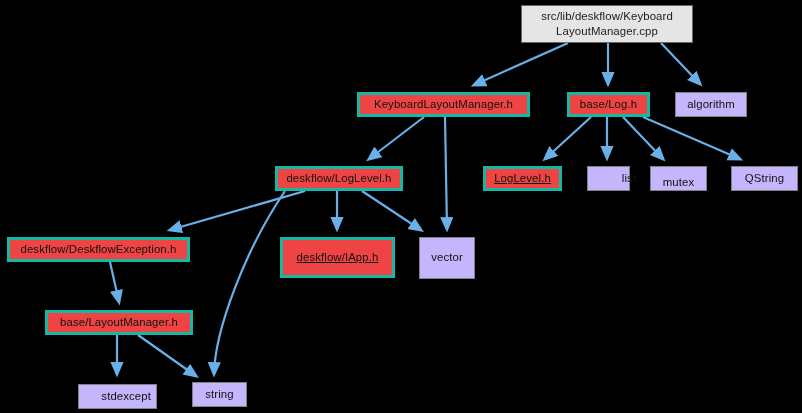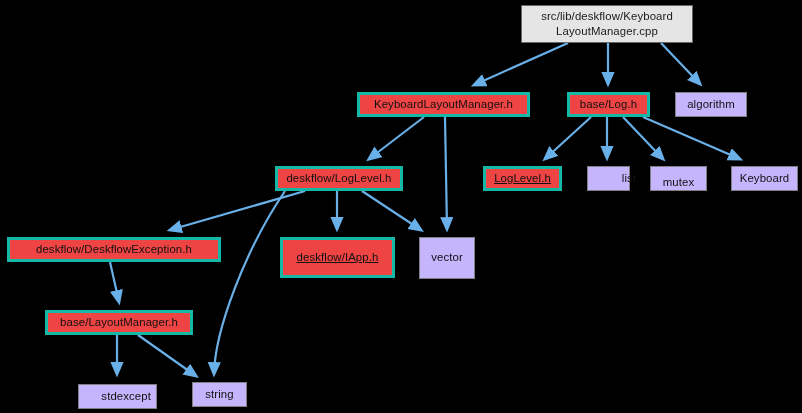--- a/index.html
+++ b/index.html
@@ -87,21 +87,21 @@
   <div id="nodes-group">
       <div class="node-box kind-root" style="left: 521px; top: 5px; width: 172px; height: 38px;"><span class="node-label">src/lib/deskflow/Keyboard
 LayoutManager.cpp</span></div>
       <div class="node-box kind-header" style="left: 357px; top: 92px; width: 173px; height: 25px;"><span class="node-label">KeyboardLayoutManager.h</span></div>
       <div class="node-box kind-header" style="left: 567px; top: 92px; width: 83px; height: 25px;"><span class="node-label">base/Log.h</span></div>
       <div class="node-box kind-system" style="left: 675px; top: 92px; width: 72px; height: 25px;"><span class="node-label">algorithm</span></div>
       <div class="node-box kind-header" style="left: 275px; top: 166px; width: 128px; height: 25px;"><span class="node-label">deskflow/LogLevel.h</span></div>
       <div class="node-box kind-header" style="left: 483px; top: 166px; width: 79px; height: 25px; text-decoration: underline;"><span class="node-label">LogLevel.h</span></div>
       <div class="node-box kind-system" style="left: 587px; top: 166px; width: 40px; height: 25px; padding-left: 41px;"><span class="node-label">list</span></div>
       <div class="node-box kind-system" style="left: 650px; top: 166px; width: 57px; height: 25px; align-items: flex-end;"><span class="node-label">mutex</span></div>
-      <div class="node-box kind-system" style="left: 731px; top: 166px; width: 67px; height: 25px;"><span class="node-label">Keyboard</span></div>
-      <div class="node-box kind-header" style="left: 7px; top: 237px; width: 214px; height: 25px;"><span class="node-label">deskflow/DeskflowException.h</span></div>
+      <div class="node-box kind-system" style="left: 731px; top: 166px; width: 67px; height: 25px;"><span class="node-label">QString</span></div>
+      <div class="node-box kind-header" style="left: 7px; top: 237px; width: 183px; height: 25px;"><span class="node-label">deskflow/DeskflowException.h</span></div>
       <div class="node-box kind-header" style="left: 280px; top: 237px; width: 115px; height: 41px; text-decoration: underline;"><span class="node-label">deskflow/IApp.h</span></div>
       <div class="node-box kind-system" style="left: 419px; top: 237px; width: 56px; height: 42px;"><span class="node-label">vector</span></div>
       <div class="node-box kind-header" style="left: 45px; top: 310px; width: 148px; height: 25px;"><span class="node-label">base/LayoutManager.h</span></div>
       <div class="node-box kind-system" style="left: 78px; top: 384px; width: 79px; height: 25px; justify-content: flex-end;"><span class="node-label">stdexcept</span></div>
       <div class="node-box kind-system" style="left: 192px; top: 382px; width: 55px; height: 25px;"><span class="node-label">string</span></div>
     </div>
 </div>
 
 </body></html>

